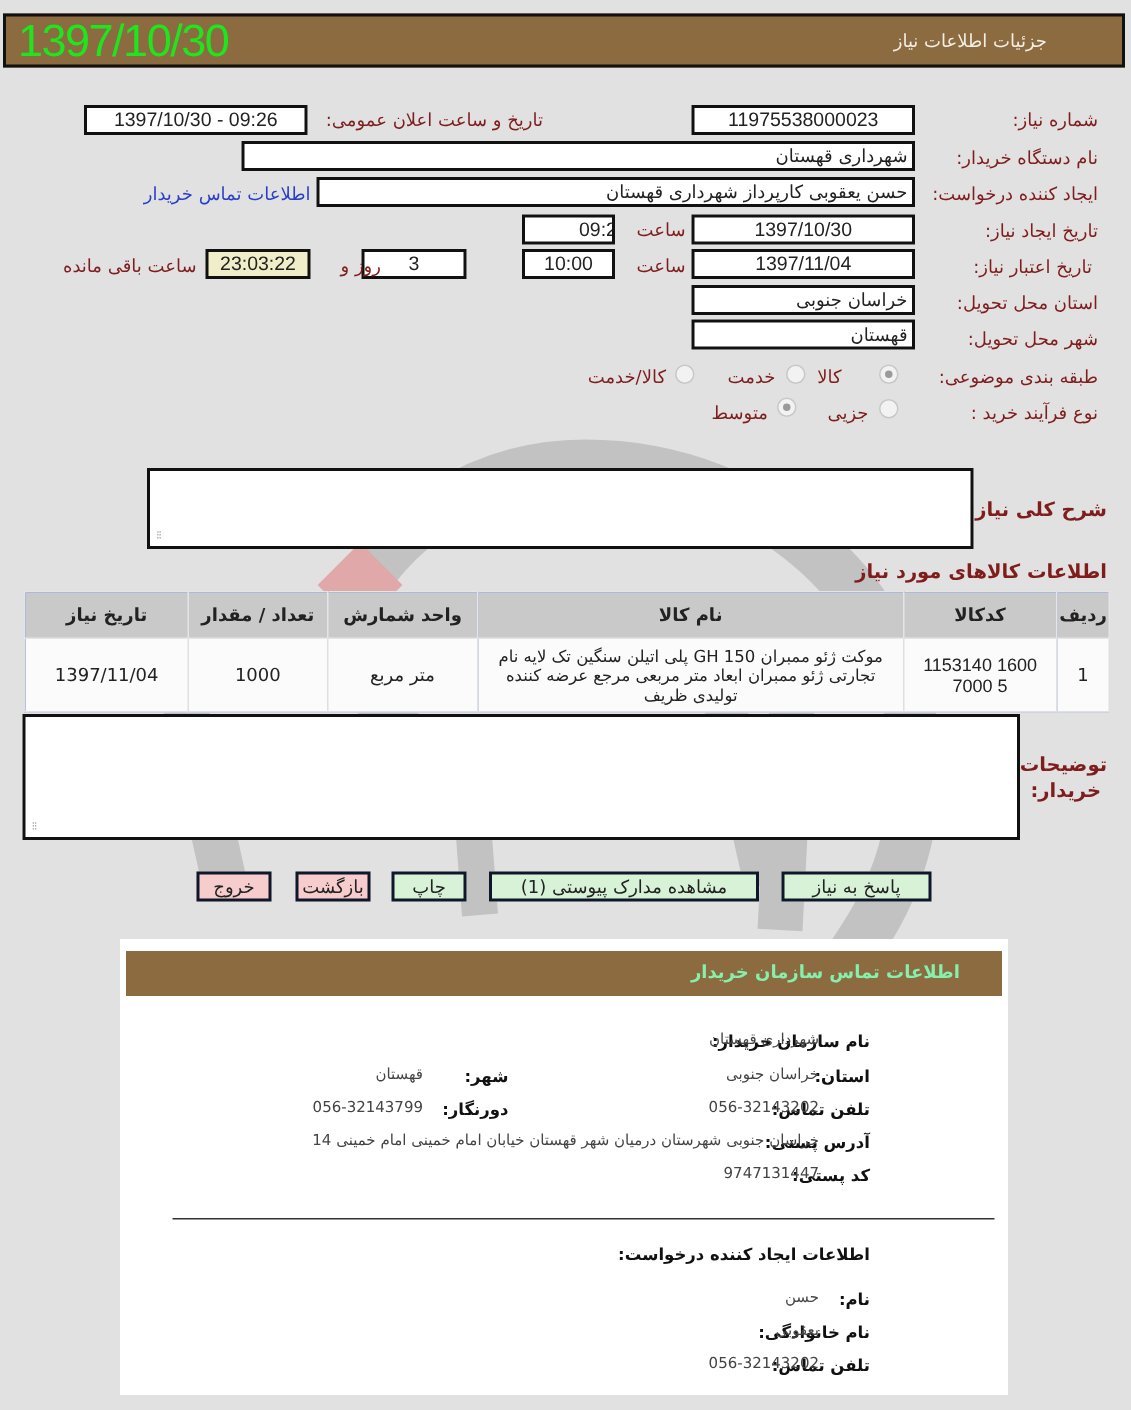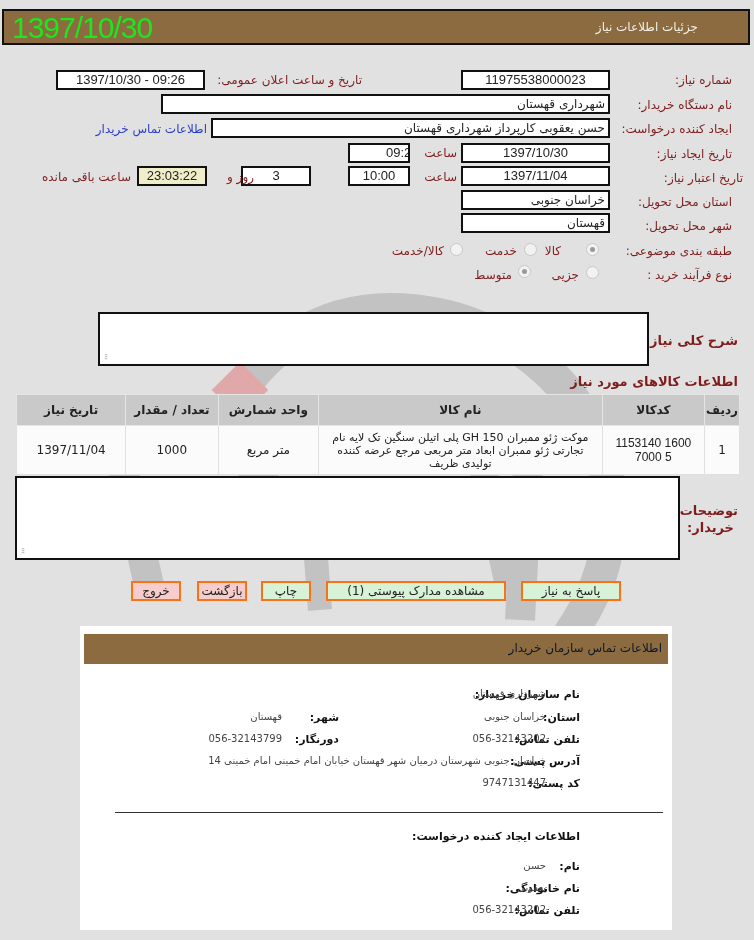--- a/index.html
+++ b/index.html
@@ -50,33 +50,33 @@
   }
   table.items th {
     background:#c9c9c9; height:28px; font-size:12px; font-weight:bold; color:#222;
     border:1px solid #e5e5e5; direction:rtl;
   }
   table.items td {
     background:#fbfbfb; height:44px; border:1px solid #e0e0e0; text-align:center; font-size:12px;
     direction:rtl;
   }
   .btn {
-    height:20px; border:2px solid #f97316; box-sizing:border-box; font-size:12px; text-align:center;
+    height:20px; border:2px solid #0f172a; box-sizing:border-box; font-size:12px; text-align:center;
     line-height:16px; direction:rtl; white-space:nowrap;
   }
   .btn.green { background:#d8f2d8; }
   .btn.pink { background:#f6cccc; }
   .panel {
     left:80px; top:626px; width:592px; height:304px; background:#fff;
   }
   .panel-head {
     left:84px; top:634px; width:584px; height:30px; background:#8b6b3f;
   }
   .panel-head span {
-    position:absolute; right:6px; top:7px; color:#0f172a; font-weight:normal; font-size:12px; direction:rtl;
+    position:absolute; right:28px; top:7px; color:#86efac; font-weight:bold; font-size:12px; direction:rtl;
   }
   .plbl { direction:rtl; font-weight:bold; font-size:11px; color:#111; white-space:nowrap; }
   .pval { direction:rtl; font-size:10px; color:#444; white-space:nowrap; }
   .divider { left:115px; top:812px; width:548px; height:1px; background:#333; }
   .watermark { left:90px; top:290px; width:560px; height:360px; pointer-events:none; opacity:0.35; }
 </style>
 </head>
 <body>
 
 <div class="abs titlebar">
@@ -106,21 +106,21 @@
 
 <div class="abs lbl" style="right:22px; top:122px;">ایجاد کننده درخواست:</div>
 <div class="abs box rtl" style="left:211px; top:118px; width:399px; height:20px;">حسن یعقوبی کارپرداز شهرداری قهستان</div>
 <div class="abs link" style="right:547px; top:122px;">اطلاعات تماس خریدار</div>
 
 <div class="abs lbl" style="right:22px; top:147px;">تاریخ ایجاد نیاز:</div>
 <div class="abs box" style="left:461px; top:143px; width:149px; height:20px;">1397/10/30</div>
 <div class="abs lbl" style="right:297px; top:146px;">ساعت</div>
 <div class="abs box" style="left:348px; top:143px; width:62px; height:20px;padding-left:36px;">09:20</div>
 
-<div class="abs lbl" style="right:11px; top:171px;">تاریخ اعتبار نیاز:</div>
+<div class="abs lbl" style="right:26px; top:171px;">تاریخ اعتبار نیاز:</div>
 <div class="abs box" style="left:461px; top:166px; width:149px; height:20px;">1397/11/04</div>
 <div class="abs lbl" style="right:297px; top:170px;">ساعت</div>
 <div class="abs box" style="left:348px; top:166px; width:62px; height:20px;">10:00</div>
 <div class="abs box" style="left:241px; top:166px; width:70px; height:20px;">3</div>
 <div class="abs lbl" style="right:500px; top:170px;padding-left:35px;">روز و</div>
 <div class="abs box yellow" style="left:137px; top:166px; width:70px; height:20px;">23:03:22</div>
 <div class="abs lbl" style="right:623px; top:170px;">ساعت باقی مانده</div>
 
 <div class="abs lbl" style="right:22px; top:195px;">استان محل تحویل:</div>
 <div class="abs box rtl" style="left:461px; top:190px; width:149px; height:20px;">خراسان جنوبی</div>

